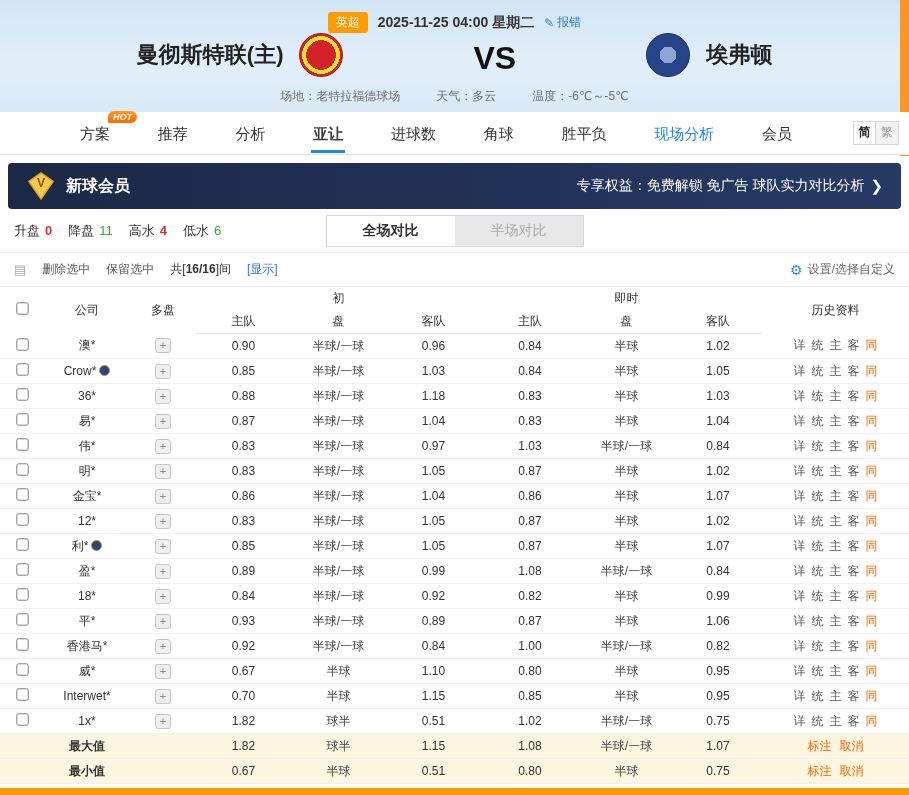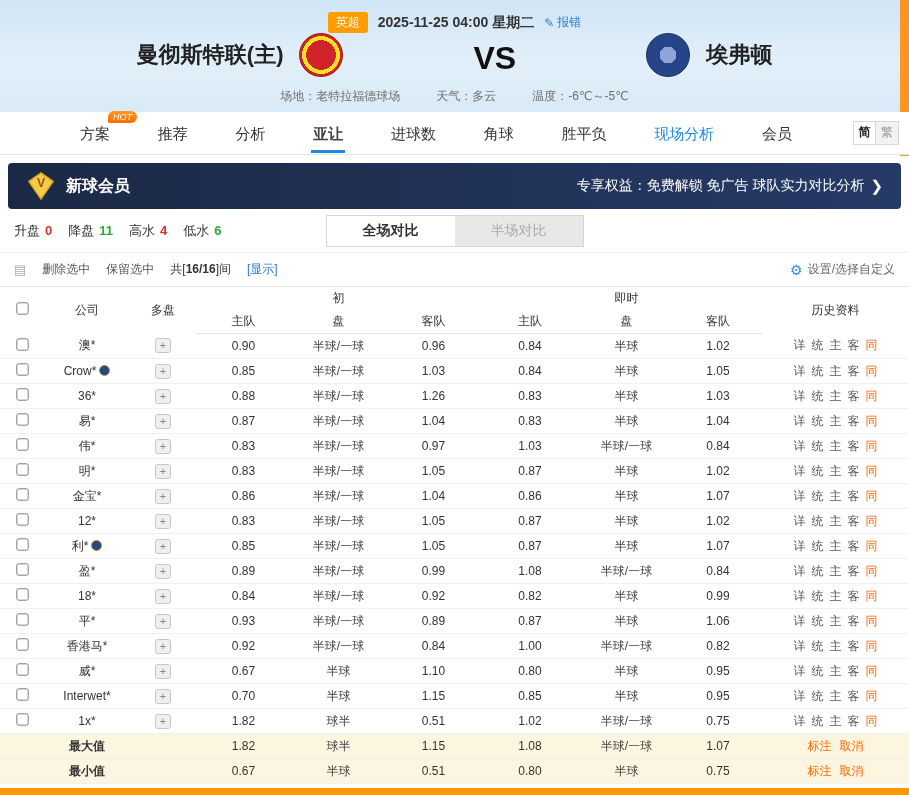--- a/index.html
+++ b/index.html
@@ -42,21 +42,21 @@
 
   
   .nav { height: 43px; background: #fff; border-bottom: 1px solid #e5e5e5; position: relative; display: flex; align-items: center; }
   .nav-tabs { display: flex; flex: 1; justify-content: space-between; padding: 0 115px 0 78px; }
   .tab { position: relative; font-size: 15px; color: #333; cursor: pointer; padding: 11px 2px 9px; }
   .tab.active { color: #404040; font-weight: bold; border-bottom: 3px solid #1e87e5; padding-bottom: 6px; }
   .tab.blue { color: #1e87e5; }
   .hot-badge {
     position: absolute; top: -3px; right: -25px;
     background: linear-gradient(#ff9a1f, #ff6a00); color: #fff;
-    font-size: 9px; font-weight: normal; font-style: italic;
+    font-size: 9px; font-weight: bold; font-style: italic;
     padding: 1px 5px; border-radius: 8px 8px 8px 2px;
   }
   .lang-toggle { position: absolute; right: 10px; top: 50%; transform: translateY(-50%); display: flex; border: 1px solid #d8d8d8; background: #f2f2f2; }
   .lang { width: 22px; height: 22px; line-height: 21px; text-align: center; font-size: 12px; cursor: pointer; }
   .lang.active { background: #fff; color: #222; font-weight: bold; border-right: 1px solid #d8d8d8; }
   .lang.inactive { color: #999; }
 
   
   .promo {
     margin: 8px 8px 0; height: 46px; border-radius: 4px;
@@ -66,21 +66,21 @@
   .promo-left { display: flex; align-items: center; gap: 10px; }
   .promo-title { font-size: 16px; font-weight: bold; }
   .promo-right { display: flex; align-items: center; gap: 6px; font-size: 14px; cursor: pointer; }
   .promo-arrow { font-size: 15px; font-weight: bold; }
 
   
   .filter-row { position: relative; height: 44px; display: flex; align-items: center; padding: 0 14px; border-bottom: 1px solid #f0f0f0; }
   .filters { display: flex; gap: 16px; font-size: 13px; color: #333; }
   .filter-item { cursor: pointer; display: flex; gap: 5px; align-items: center; }
   .cnt-red { color: #e52e2e; font-weight: bold; }
-  .cnt-green { color: #2fa838; font-weight: bold; }
+  .cnt-green { color: #2fa838; font-weight: normal; }
   .compare-toggle {
     position: absolute; left: 50%; transform: translateX(-50%);
     display: flex; border: 1px solid #d5d5d5; background: #e8e8e8;
   }
   .toggle-btn { width: 128px; height: 30px; line-height: 29px; text-align: center; font-size: 14px; cursor: pointer; }
   .toggle-btn.on { background: #fff; color: #333; font-weight: bold; }
   .toggle-btn.off { background: #e8e8e8; color: #aaa; }
 
   
   .control-row { display: flex; align-items: center; gap: 16px; padding: 8px 14px; font-size: 12px; color: #555; border-bottom: 1px solid #e8e8e8; }
@@ -277,21 +277,21 @@
           <td class="pan">半球</td>
           <td class="odds">1.05</td>
           <td class="history"><span class="hlink">详</span><span class="hlink">统</span><span class="hlink">主</span><span class="hlink">客</span><span class="hlink same">同</span></td>
         </tr>
         <tr>
           <td><input type="checkbox" style=""></td>
           <td class="company"><span>36*</span></td>
           <td><span class="multi-icon">+</span></td>
           <td class="odds">0.88</td>
           <td class="pan">半球/一球</td>
-          <td class="odds">1.26</td>
+          <td class="odds">1.18</td>
           <td class="odds">0.83</td>
           <td class="pan">半球</td>
           <td class="odds">1.03</td>
           <td class="history"><span class="hlink">详</span><span class="hlink">统</span><span class="hlink">主</span><span class="hlink">客</span><span class="hlink same">同</span></td>
         </tr>
         <tr>
           <td><input type="checkbox" style=""></td>
           <td class="company"><span>易*</span></td>
           <td><span class="multi-icon">+</span></td>
           <td class="odds">0.87</td>

